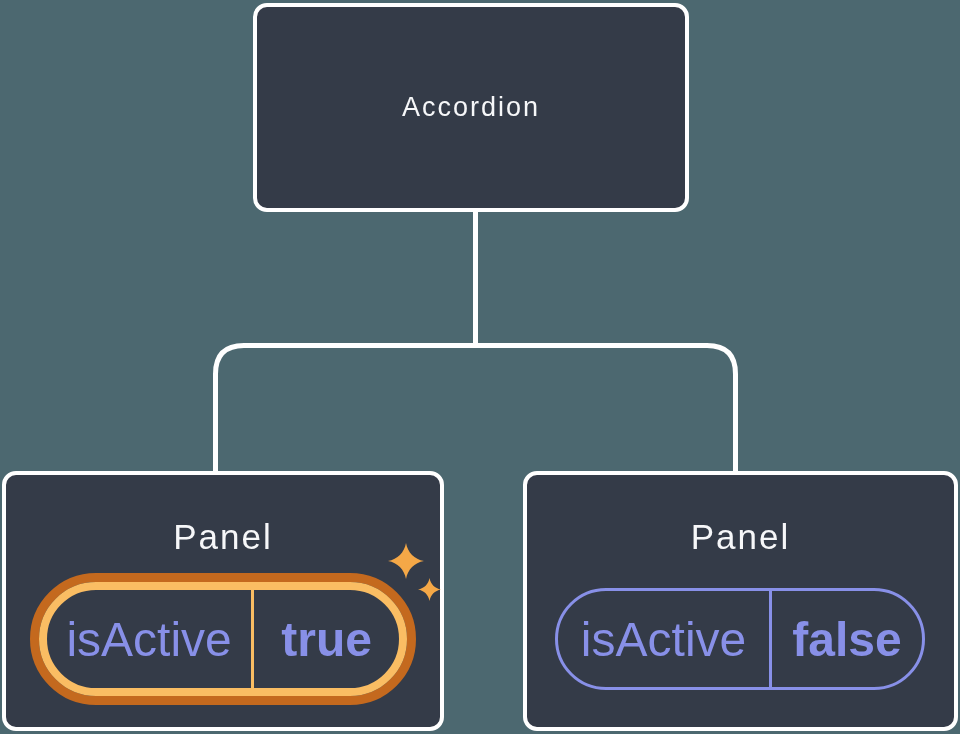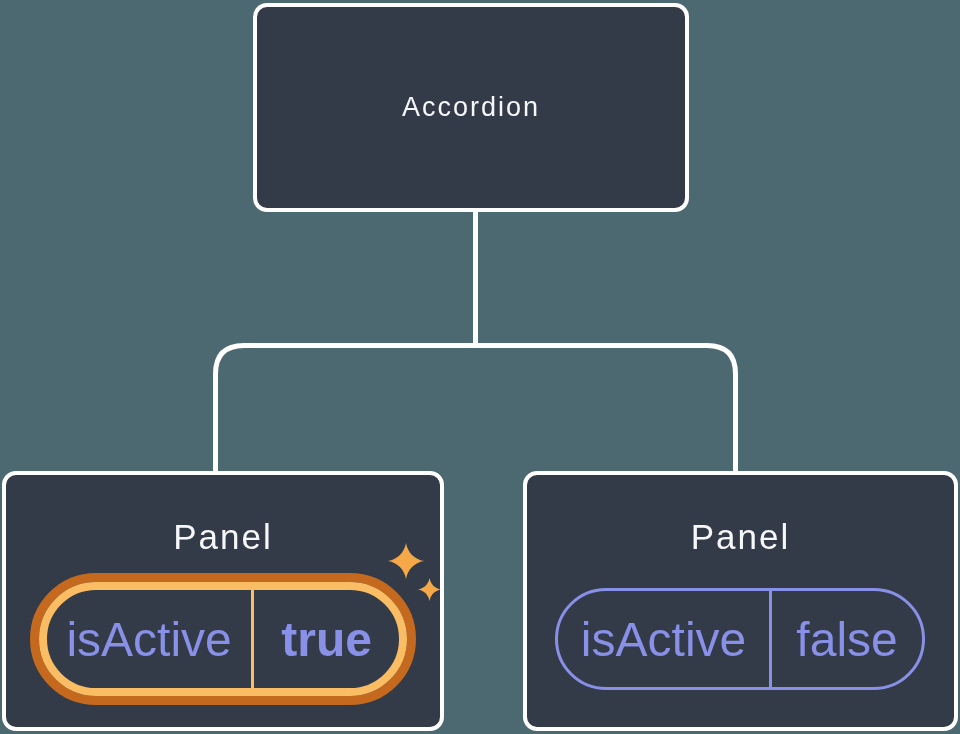--- a/index.html
+++ b/index.html
@@ -56,21 +56,21 @@
     left: 28px; top: 113px; width: 370px; height: 102px;
     border: 3px solid var(--purple, #8890e8);
     display: flex; align-items: stretch; overflow: hidden;
   }
   .pill-cell {
     display: flex; align-items: center; justify-content: center;
     color: var(--purple, #8890e8);
     font-size: 48px;
   }
   .cell-name  { flex: 0 0 58%; }
-  .cell-value { flex: 1 1 auto; }
+  .cell-value { flex: 1 1 auto; font-weight: bold; }
   .cell-bold  { font-weight: 700; }
   .pill-divider { flex: 0 0 3px; }
   .divider-gold   { background: var(--orange-light, #fabd63); }
   .divider-purple { background: var(--purple, #8890e8); }
   .sparkles { position: absolute; left: 379px; top: 68px; }
 </style>
 </head>
 <body>
 
 <div class="stage">

